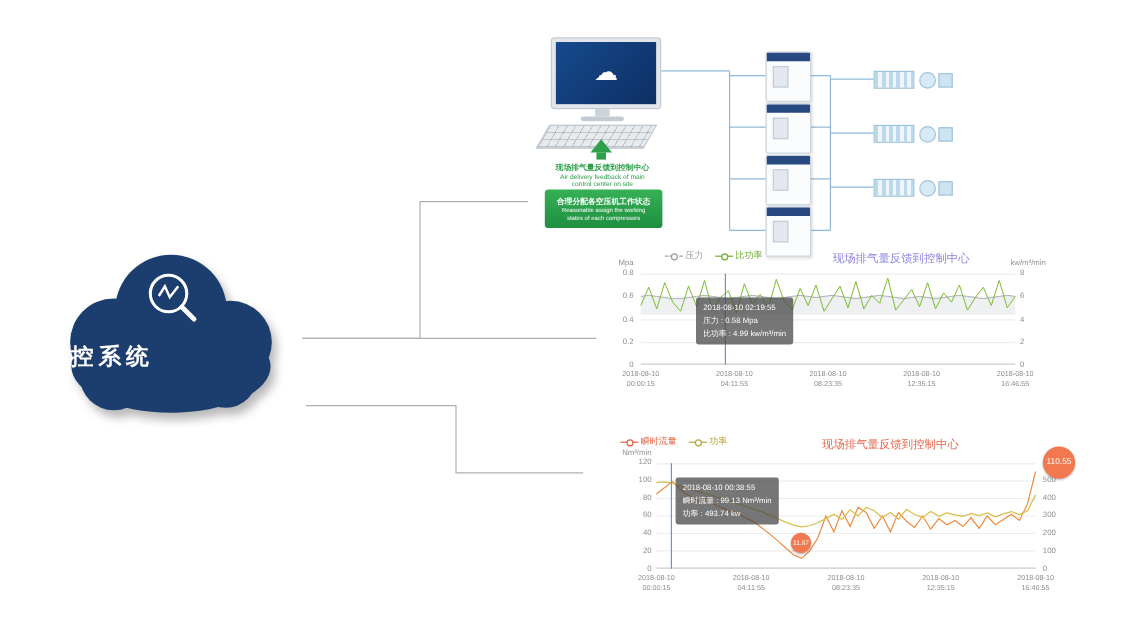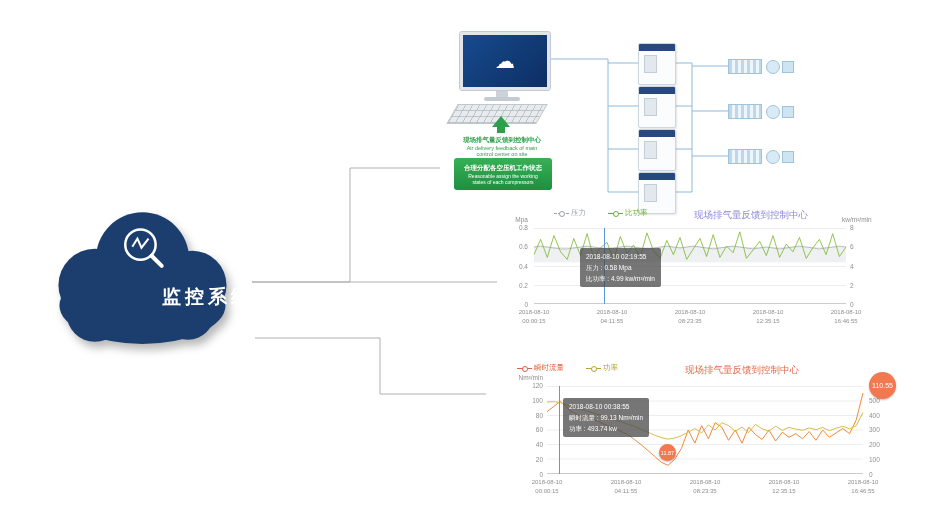--- a/index.html
+++ b/index.html
@@ -5,21 +5,21 @@
   html,body{margin:0;padding:0;background:#fff;}
   .slide{position:relative;width:945px;height:529px;background:#fff;overflow:hidden;
          font-family:"Liberation Sans","DejaVu Sans",sans-serif;}
   h1.title{position:absolute;left:42px;top:14px;margin:0;font-size:22px;color:#17695c;
            font-weight:700;letter-spacing:1px;}
   
   .connectors{position:absolute;left:0;top:0;}
   
   .cloud{position:absolute;left:36px;top:192px;width:218px;height:162px;}
   .cloud svg{width:100%;height:100%;filter:drop-shadow(4px 6px 4px rgba(0,0,0,.28));}
-  .cloud-label{position:absolute;left:0;right:0;top:92px;text-align:right;color:#fff;
+  .cloud-label{position:absolute;left:0;right:0;top:92px;text-align:left;color:#fff;
                font-size:19px;font-weight:700;letter-spacing:4px;}
   
   .diagram{position:absolute;left:440px;top:28px;width:420px;height:200px;}
   .d-lines{position:absolute;left:0;top:0;}
   .monitor{position:absolute;left:20px;top:4px;width:84px;height:52px;
            background:linear-gradient(135deg,#164a8d,#0d2f63);border:3px solid #e2e6ea;
            outline:1px solid #c3cad2;border-radius:2px;display:flex;align-items:center;justify-content:center;}
   .cloud-logo{color:#fff;font-size:20px;line-height:1;}
   .stand{position:absolute;left:56px;top:63px;width:12px;height:6px;background:#ccd2d9;}
   .stand-base{position:absolute;left:44px;top:69px;width:36px;height:4px;background:#c4cbd3;border-radius:2px;}
@@ -42,21 +42,21 @@
         border-radius:2px;box-shadow:1px 1px 2px rgba(0,0,0,.1);}
   .comp::before{content:"";position:absolute;left:0;top:0;right:0;height:7px;background:#27497f;border-radius:1px 1px 0 0;}
   .comp::after{content:"";position:absolute;left:5px;top:11px;width:11px;height:16px;background:#e2e8ee;border:1px solid #c3ced8;}
   .dryer{position:absolute;left:288px;width:66px;height:16px;}
   .dryer .fins{position:absolute;left:0;top:1px;width:32px;height:13px;border:1px solid #9fc3da;
                background:repeating-linear-gradient(90deg,#bcd9eb 0 3px,#eef6fb 3px 6px);}
   .dryer .tank{position:absolute;left:38px;top:2px;width:12px;height:12px;border-radius:50%;background:#d8eaf5;border:1px solid #9fc3da;}
   .dryer .box{position:absolute;left:54px;top:3px;width:10px;height:10px;background:#cfe4f2;border:1px solid #9fc3da;}
   
   .chart{position:absolute;}
-  .legend{position:absolute;display:flex;gap:22px;align-items:center;font-size:7.5px;}
+  .legend{position:absolute;display:flex;gap:10px;align-items:center;font-size:7.5px;}
   .litem{display:inline-flex;align-items:center;gap:2px;}
   .lmark{display:inline-block;width:15px;height:6px;position:relative;}
   .lmark::before{content:"";position:absolute;left:0;right:0;top:3px;border-top:1px solid currentColor;}
   .lmark.dashed::before{border-top-style:dashed;}
   .lmark::after{content:"";position:absolute;left:5px;top:1px;width:4px;height:4px;border:1px solid currentColor;border-radius:50%;background:#fff;}
   .ctitle{position:absolute;font-size:9.5px;}
   .axis-unit{position:absolute;font-size:6.5px;color:#8f8f8f;}
   .yticks{position:absolute;display:flex;flex-direction:column;justify-content:space-between;
           font-size:6.5px;color:#8f8f8f;}
   .plot{position:absolute;}

